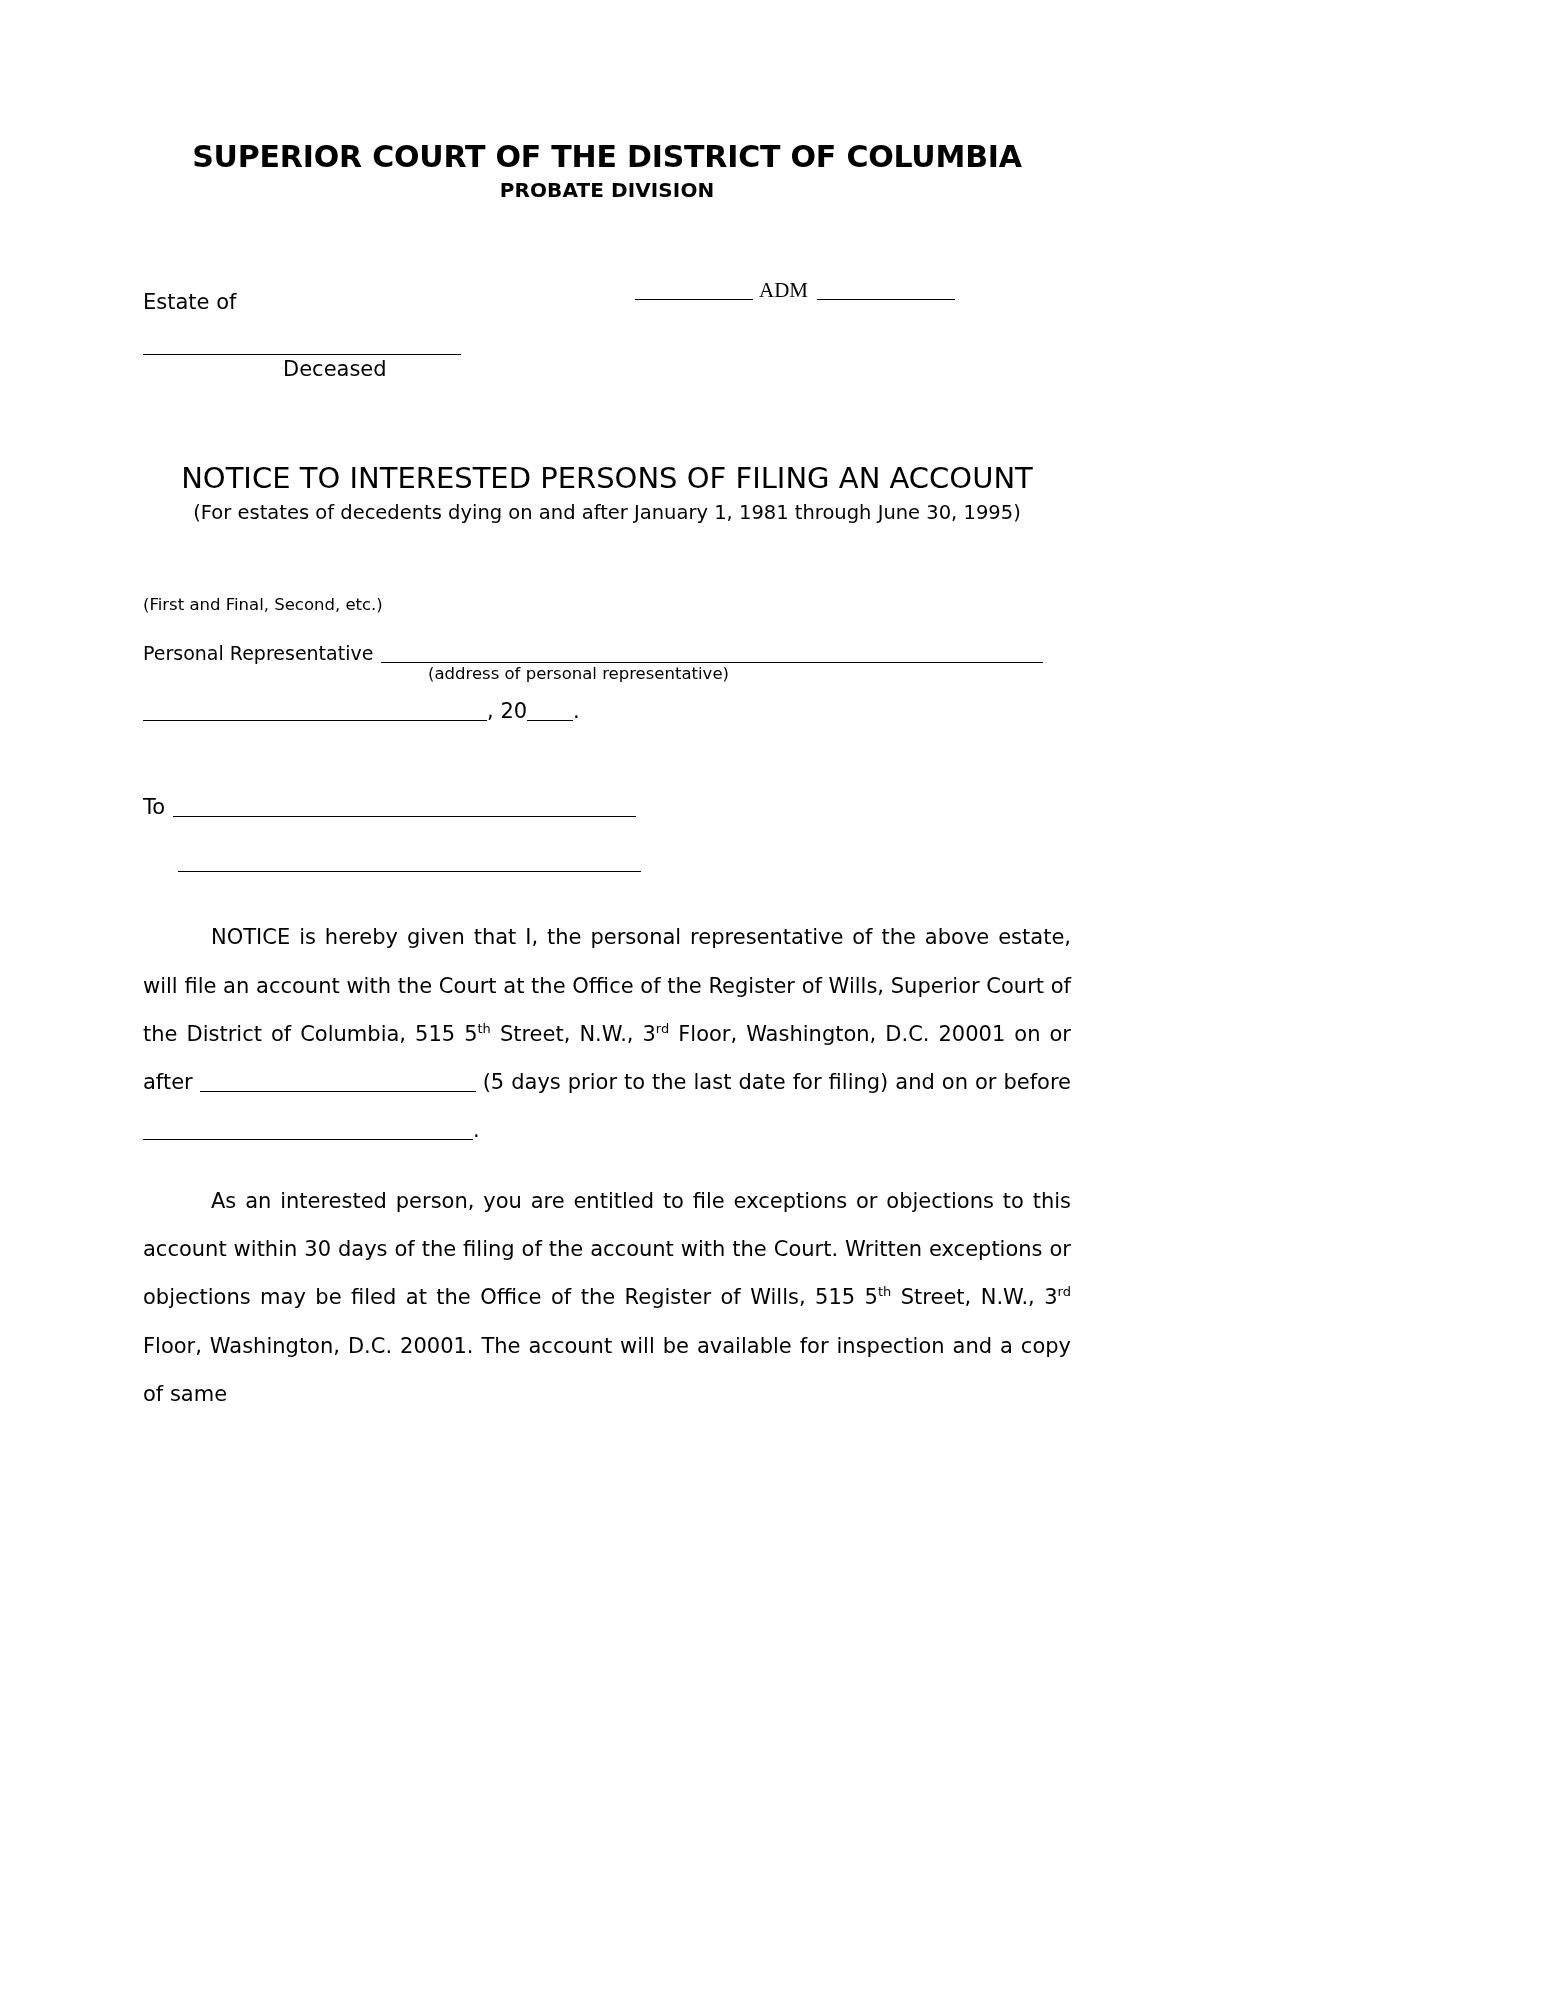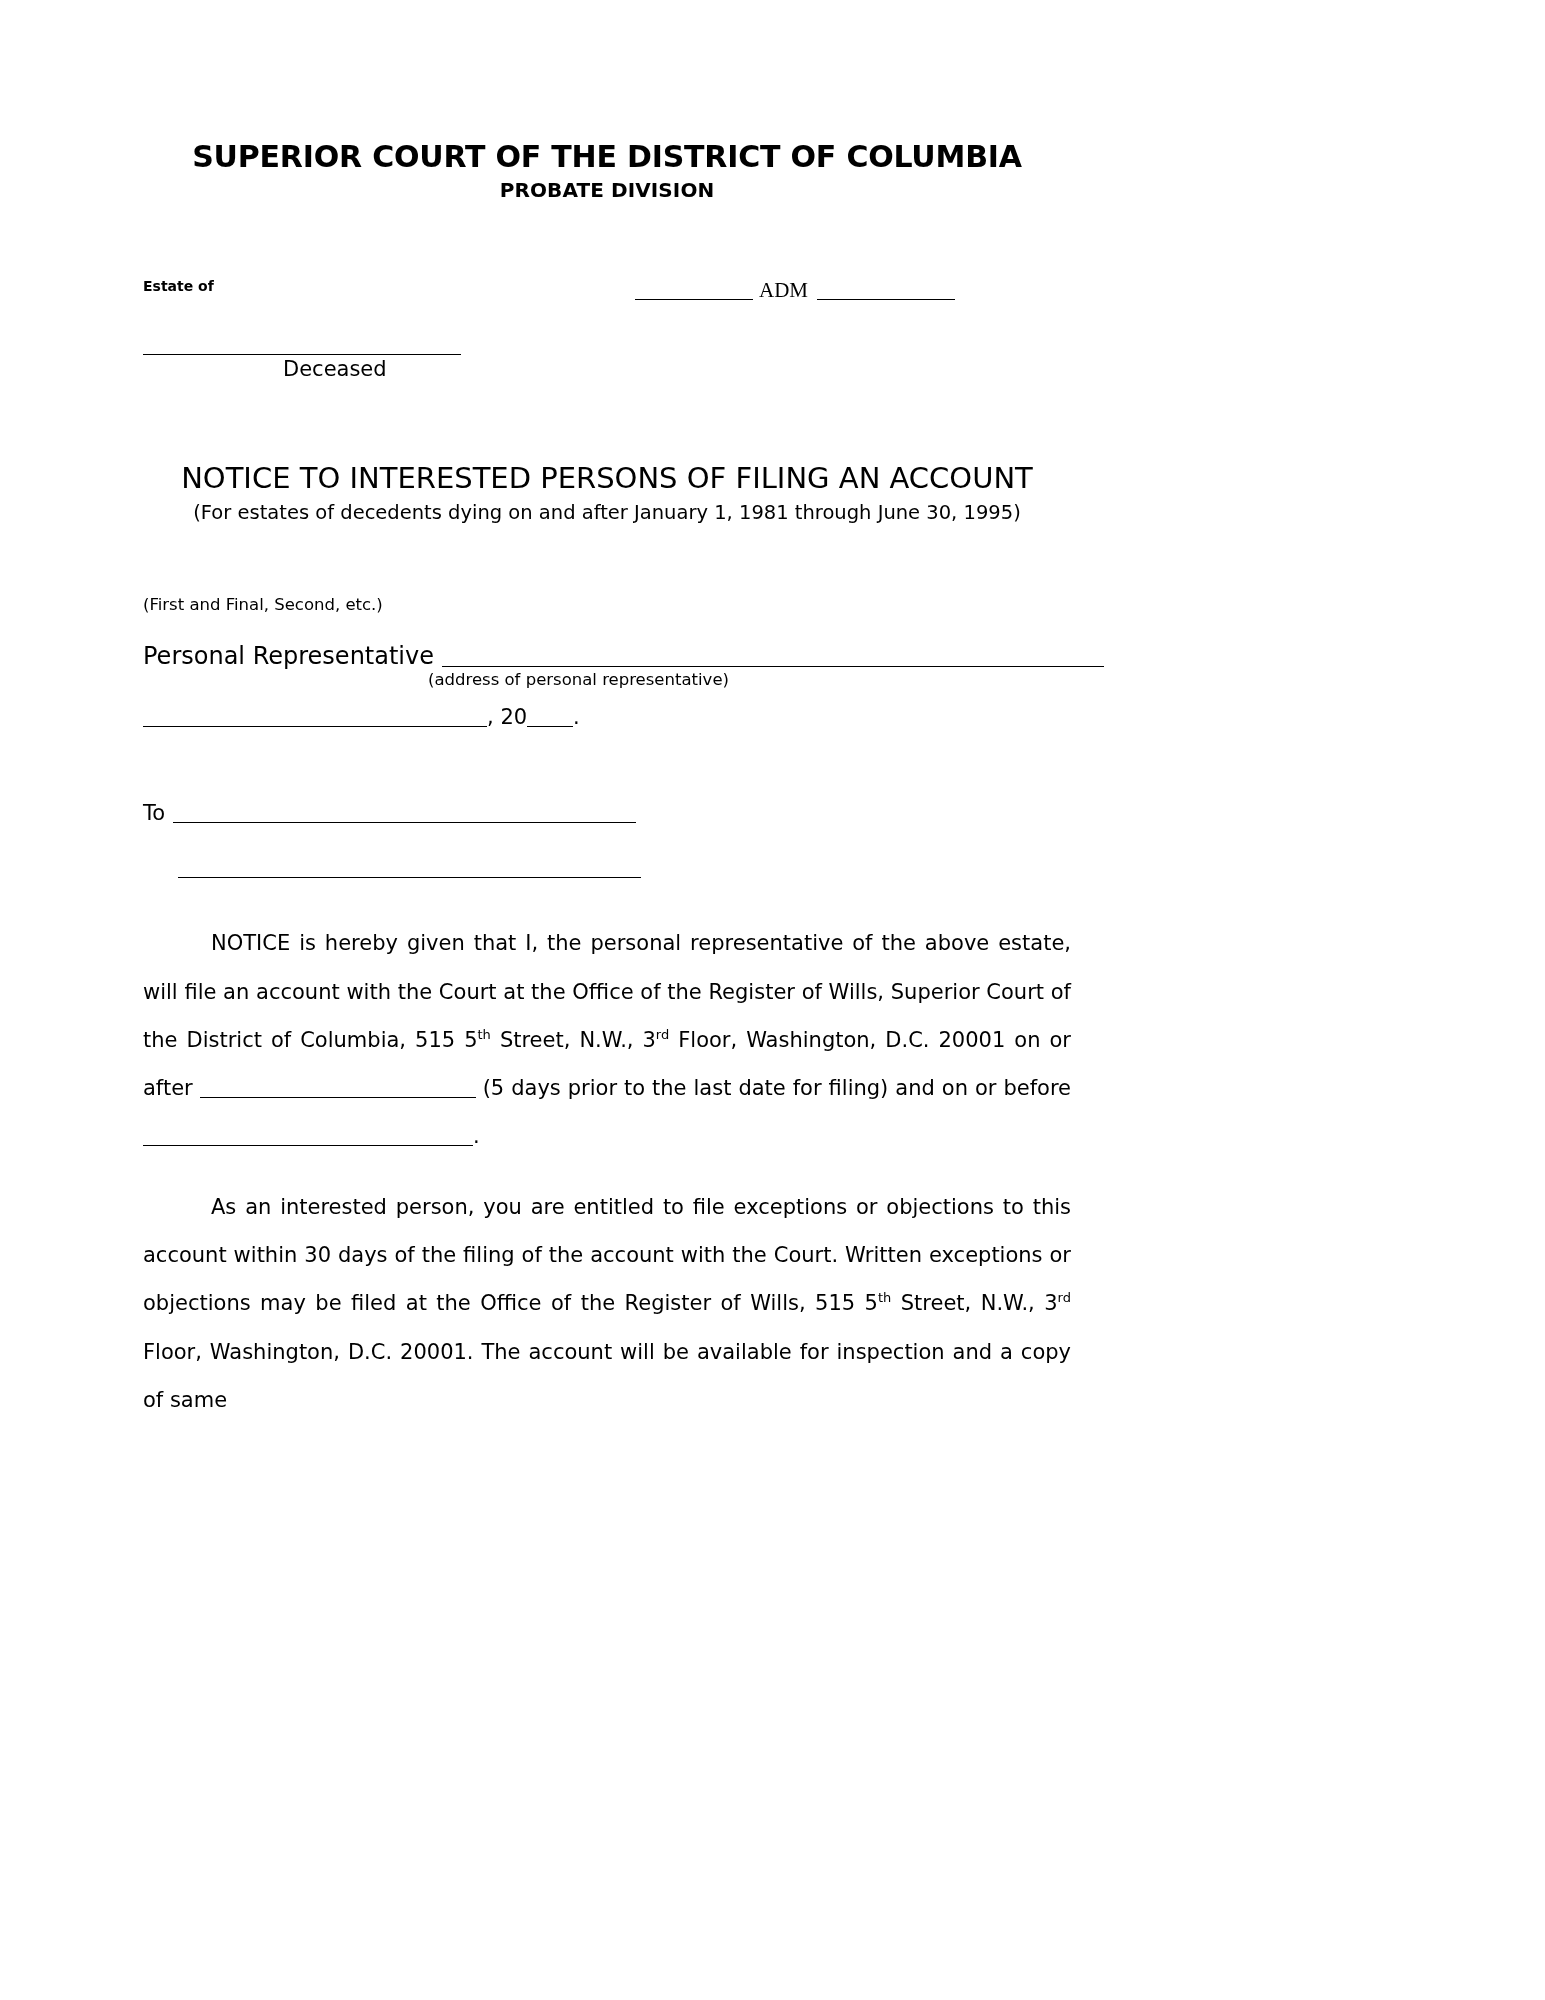--- a/index.html
+++ b/index.html
@@ -48,25 +48,24 @@
     letter-spacing: 0.1px;
   }
 
   
   .estate-block {
     margin-top: 76px;
     position: relative;
     height: 110px;
   }
   .estate-of {
-    font-size: 14px;
+    font-size: 21px;
     position: absolute;
     left: 0;
-    top: 0;
-    font-weight: bold;
+    top: 12px;
   }
   .adm-row {
     position: absolute;
     left: 492px;
     top: 0;
     font-size: 21px;
     white-space: nowrap;
   }
   .adm-row .blank {
     display: inline-block;
@@ -131,21 +130,21 @@
   .acct-word { margin: 0 10px; }
 
   .caption {
     font-size: 16.5px;
     margin-top: 1px;
     line-height: 1.1;
   }
   .caption-indent-pr { margin-left: 285px; }
 
   .pr-row {
-    font-size: 24px;
+    font-size: 19px;
     white-space: nowrap;
     margin-top: 28px;
   }
   .pr-blank { width: 662px; margin-left: 8px; }
 
   
   .period-para {
     font-size: 21px;
     text-align: justify;
     text-align-last: left;

